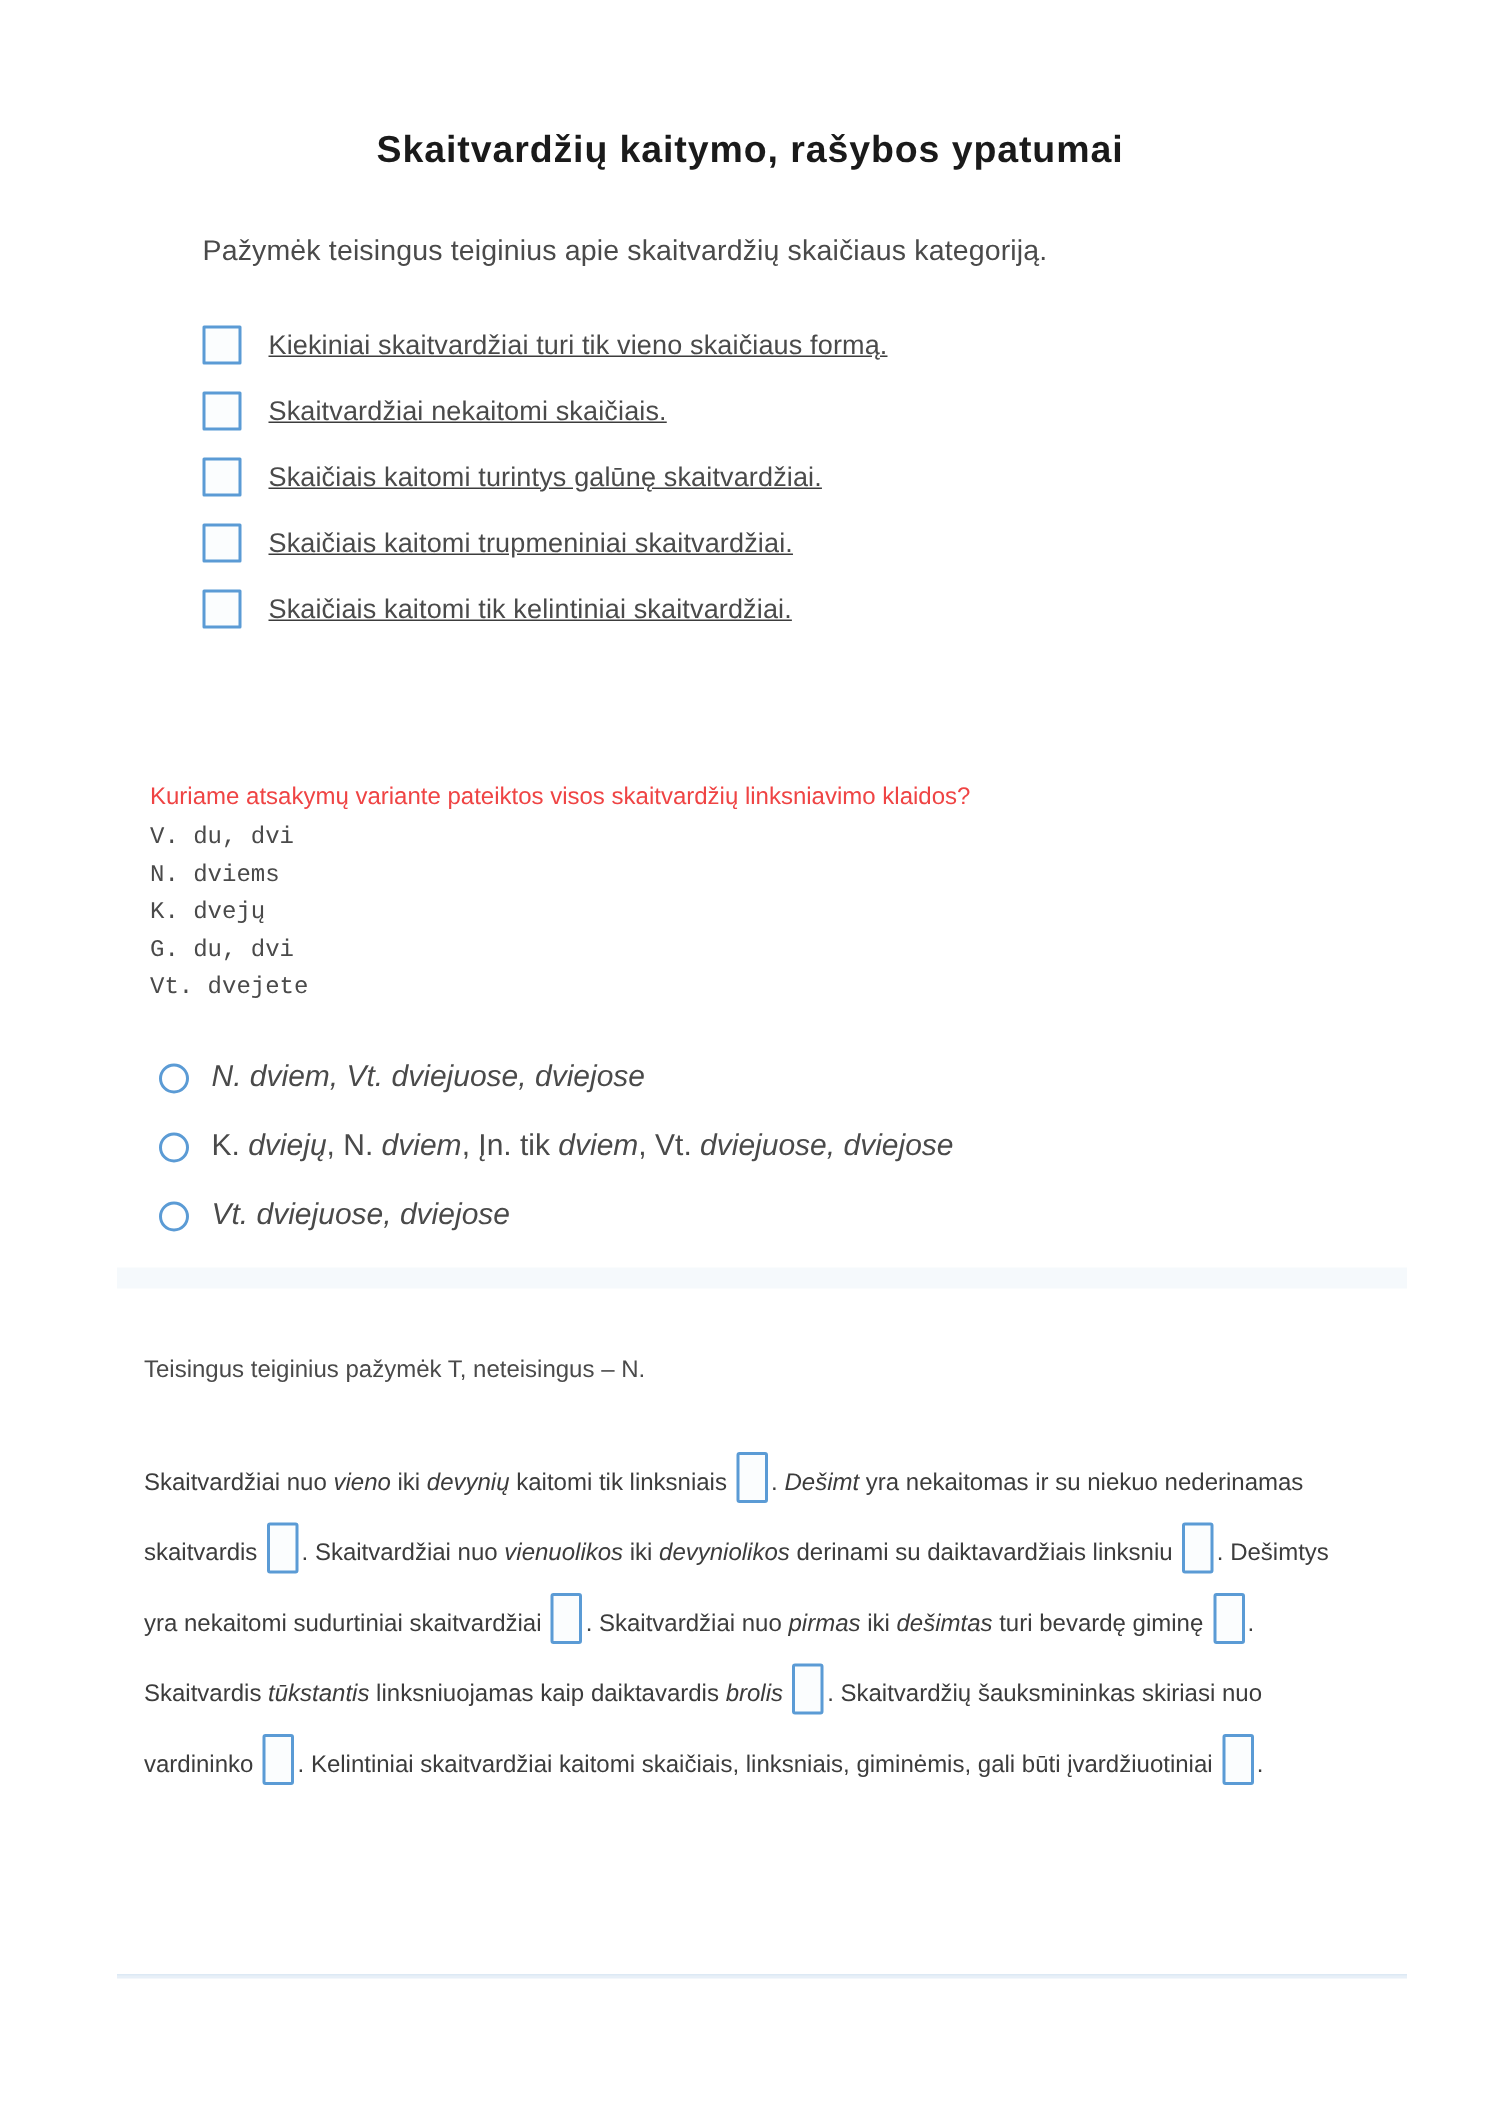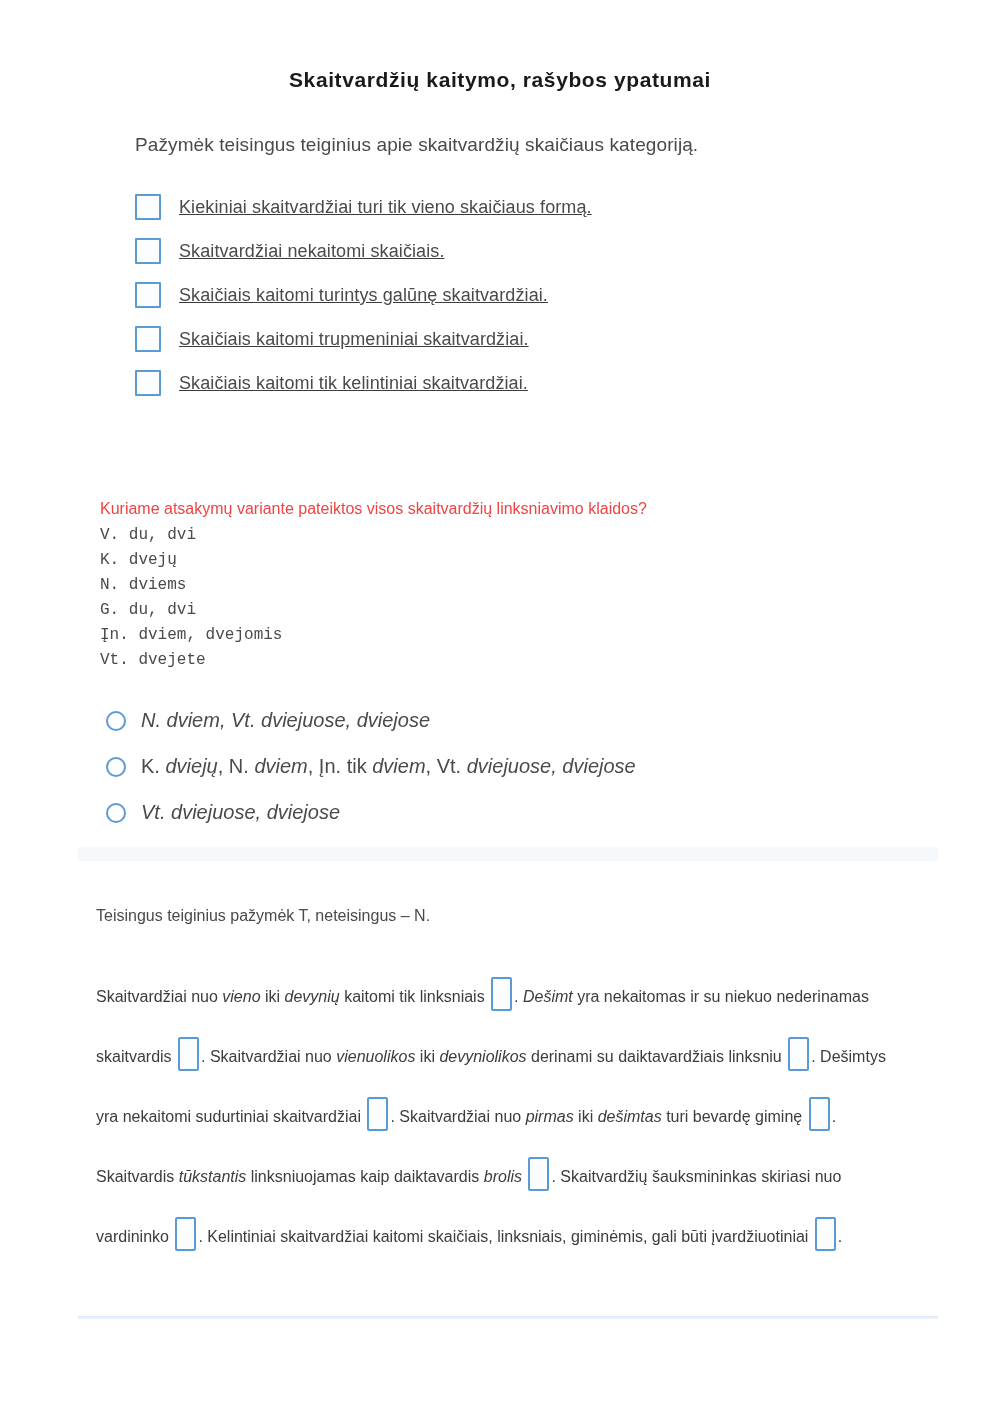--- a/index.html
+++ b/index.html
@@ -13,26 +13,26 @@
     height: 1413px;
     font-family: "Liberation Sans", sans-serif;
     color: #3c3c3c;
     position: relative;
     overflow: hidden;
   }
 
   
   .worksheet-title {
     text-align: center;
-    font-size: 21px;
+    font-size: 25px;
     font-weight: bold;
     color: #1a1a1a;
     letter-spacing: 0.6px;
     margin: 0;
-    padding-top: 68px;
+    padding-top: 86px;
   }
 
   
   .section-one {
     padding: 42px 0 0 135px;
   }
   .prompt-one {
     font-size: 19px;
     color: #4a4a4a;
     margin: 0 0 38px 0;
@@ -125,21 +125,21 @@
     padding: 46px 0 0 96px;
   }
   .prompt-three {
     font-size: 16px;
     color: #4a4a4a;
     margin: 0 0 42px 0;
   }
   .cloze-paragraph {
     font-size: 16px;
     color: #3c3c3c;
-    line-height: 60px;
+    line-height: 47px;
     width: 815px;
     text-align: left;
   }
   .cloze-paragraph i { font-style: italic; }
   .blank-box {
     display: inline-block;
     width: 21px;
     height: 34px;
     border: 2px solid #5b9bd5;
     background: #fbfdfe;
@@ -187,24 +187,23 @@
         <span class="checkbox-box"></span>
         <span class="checkbox-label">Skaičiais kaitomi tik kelintiniai skaitvardžiai.</span>
       </li>
     </ul>
 </section>
 
 <section class="section-two">
   <p class="question-two">Kuriame atsakymų variante pateiktos visos skaitvardžių linksniavimo klaidos?</p>
   <ul class="case-lines" id="case-lines">
       <li class="case-line">V. du, dvi</li>
+      <li class="case-line">N. dviems</li>
       <li class="case-line">K. dvejų</li>
-      <li class="case-line">N. dviems</li>
       <li class="case-line">G. du, dvi</li>
-      <li class="case-line">Įn. dviem, dvejomis</li>
       <li class="case-line">Vt. dvejete</li>
     </ul>
   <ul class="radio-list" id="radio-list">
       <li class="radio-row">
         <span class="radio-circle"></span>
         <span class="radio-label"><span>N. dviem, Vt. dviejuose, dviejose</span></span>
       </li>
       <li class="radio-row">
         <span class="radio-circle"></span>
         <span class="radio-label"><span class="upright">K. </span><span>dviejų</span><span class="upright">, N. </span><span>dviem</span><span class="upright">, Įn. tik </span><span>dviem</span><span class="upright">, Vt. </span><span>dviejuose, dviejose</span></span>

